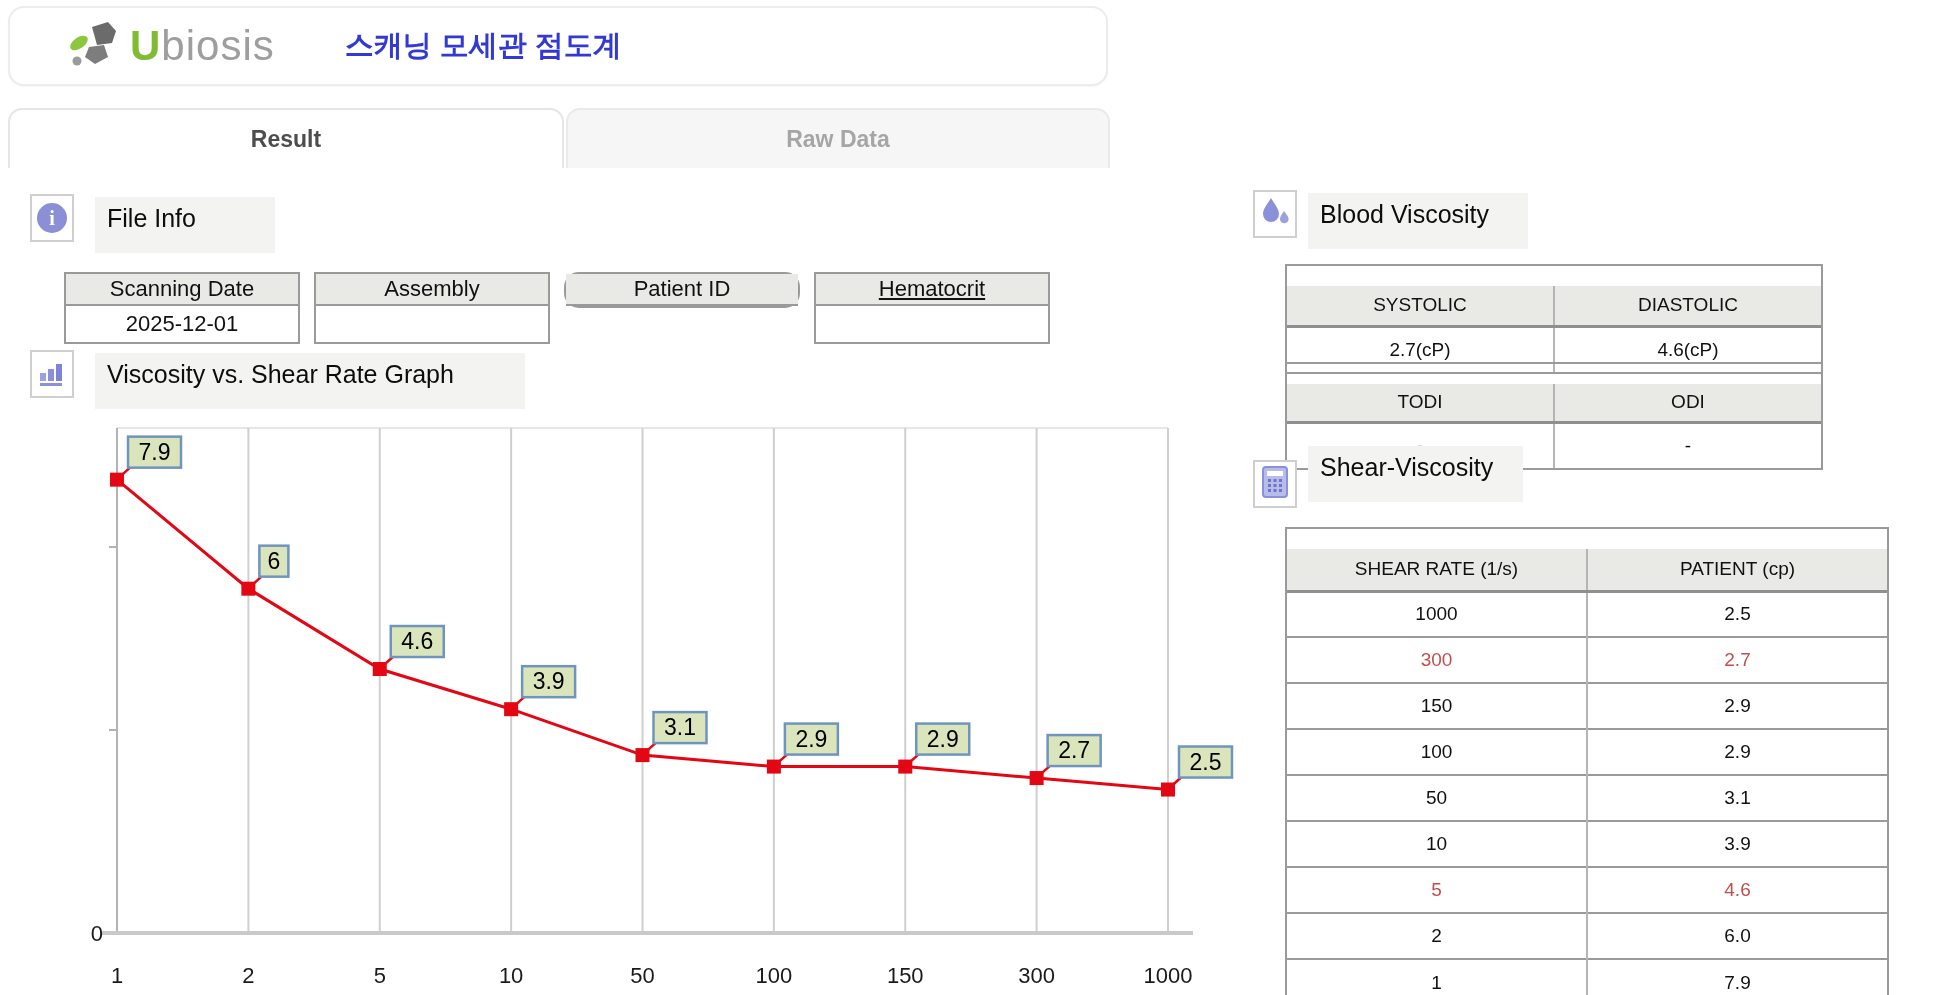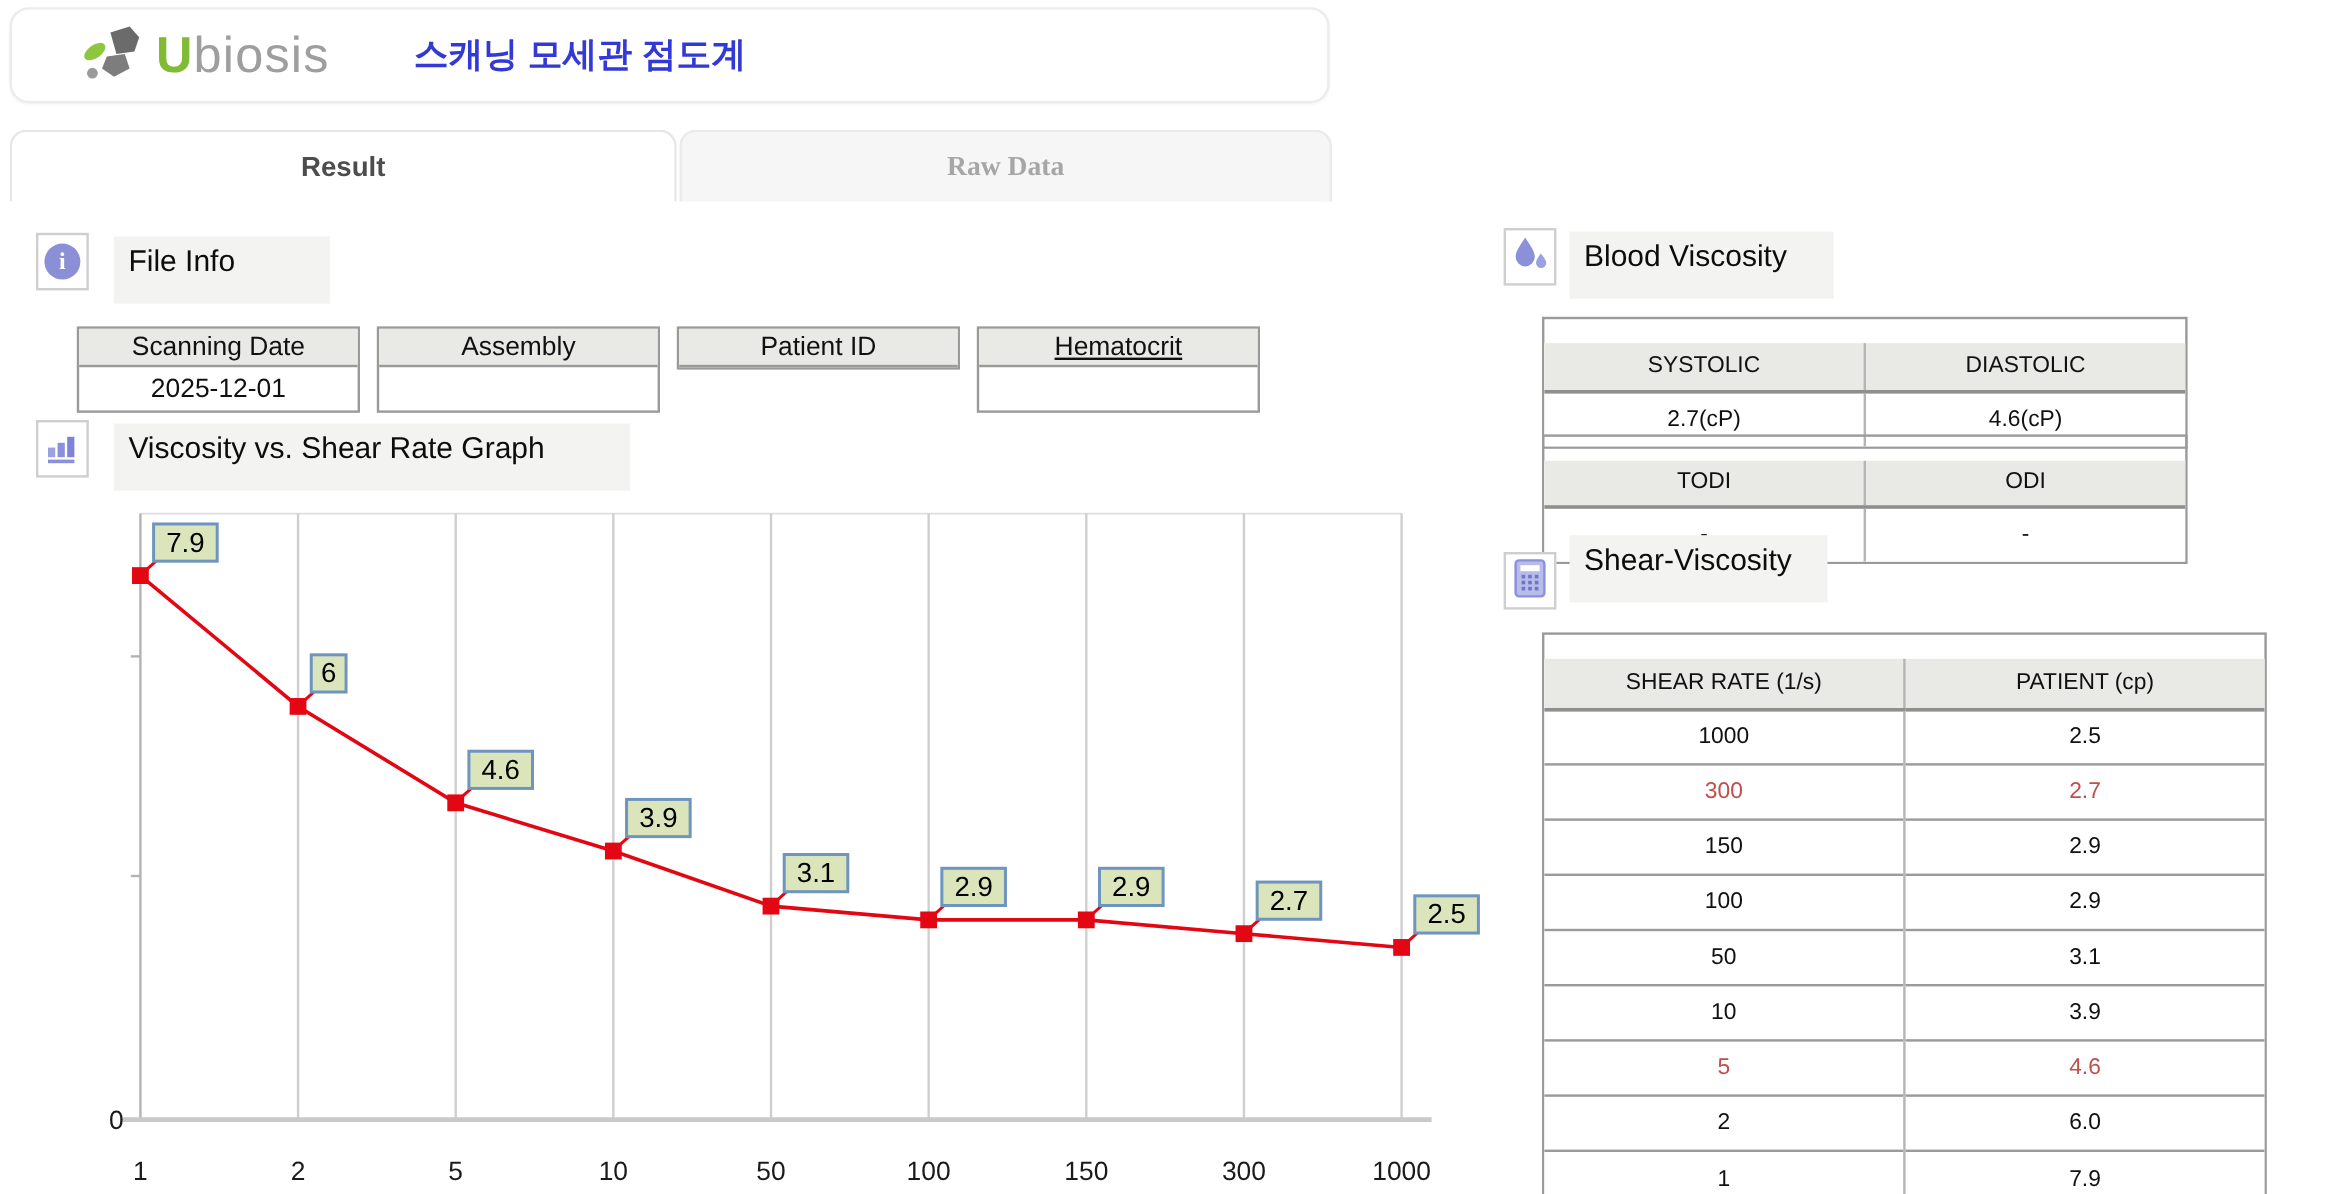--- a/index.html
+++ b/index.html
@@ -17,21 +17,21 @@
   .logo-u { color:#80bb33; }
   .logo-rest { color:#9e9e9e; font-weight:500; }
   .korean-title { margin-left:70px; font-size:29px; font-weight:700; color:#3339d4; }
 
   
   .tab { top:108px; height:60px; display:flex; align-items:center; justify-content:center;
          font-size:23px; font-weight:700; border-radius:14px 14px 0 0; cursor:pointer; }
   .tab-result { left:8px; width:556px; background:#fff; color:#4d4d4d;
                 border:2px solid #e6e6e6; border-bottom:none; }
   .tab-raw { left:566px; width:544px; background:#f6f6f6; color:#a6a6a6;
-             border:2px solid #eaeaea; border-bottom:none;font-family:Liberation Serif, serif; }
+             border:2px solid #eaeaea; border-bottom:none; }
 
   
   .icon-box { width:44px; height:48px; background:#fff; border:2px solid #cfcfcf;
               display:flex; align-items:center; justify-content:center; }
   .chip { background:#f3f3f1; padding:7px 22px 20px 12px; font-size:25px; color:#0d0d0d;
           display:inline-block; white-space:nowrap; }
   .info-circle { width:30px; height:30px; border-radius:50%; background:#8a8fd6;
                  color:#fff; font-weight:700; font-size:20px; font-family:"Liberation Serif", serif;
                  display:flex; align-items:center; justify-content:center; }
 
@@ -83,21 +83,21 @@
 <div class="abs chip" style="left:95px; top:197px; min-width:180px;">File Info</div>
 
 <div class="fbox" style="left:64px; top:272px;">
   <div class="fhead">Scanning Date</div>
   <div class="fval">2025-12-01</div>
 </div>
 <div class="fbox" style="left:314px; top:272px;">
   <div class="fhead">Assembly</div>
   <div class="fval"></div>
 </div>
-<div class="fbox" style="left:564px; top:272px;">
+<div class="fbox" style="left:564px; top:272px;border-radius:15px;">
   <div class="fhead">Patient ID</div>
 </div>
 <div class="fbox" style="left:814px; top:272px;text-decoration:underline;">
   <div class="fhead">Hematocrit</div>
   <div class="fval"></div>
 </div>
 
 <div class="abs icon-box" style="left:30px; top:350px;">
   <span>
     <svg width="30" height="30" viewBox="0 0 30 30">

